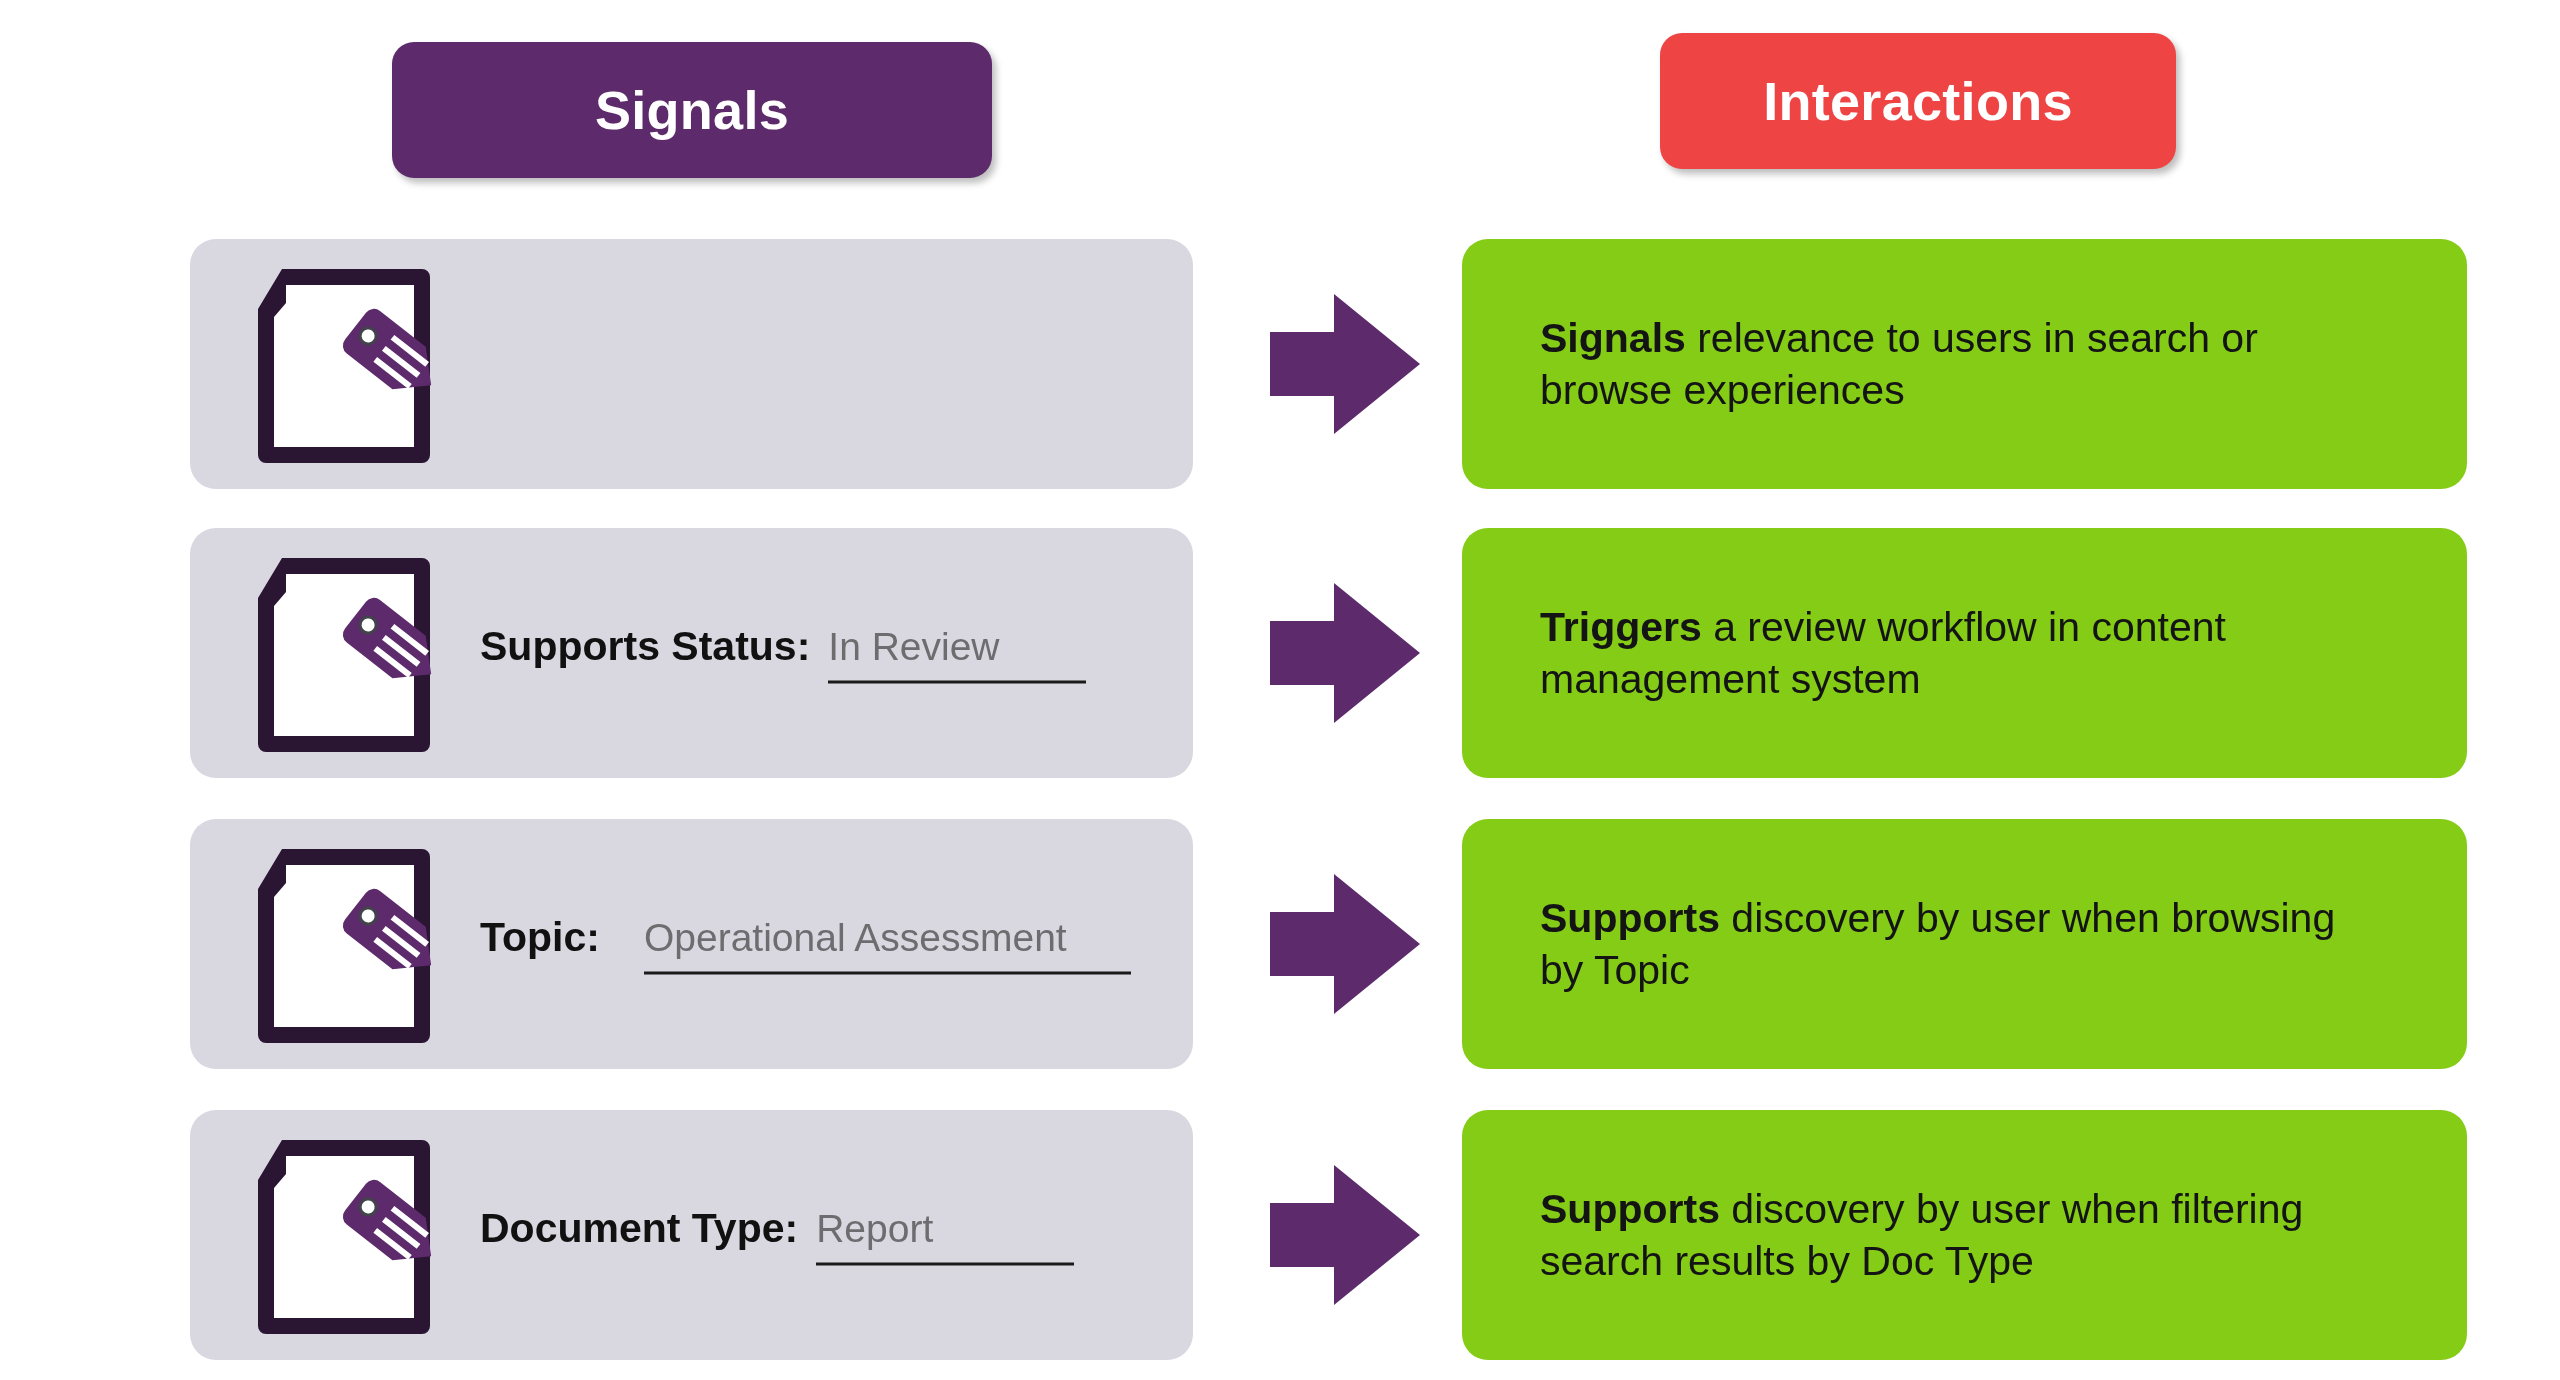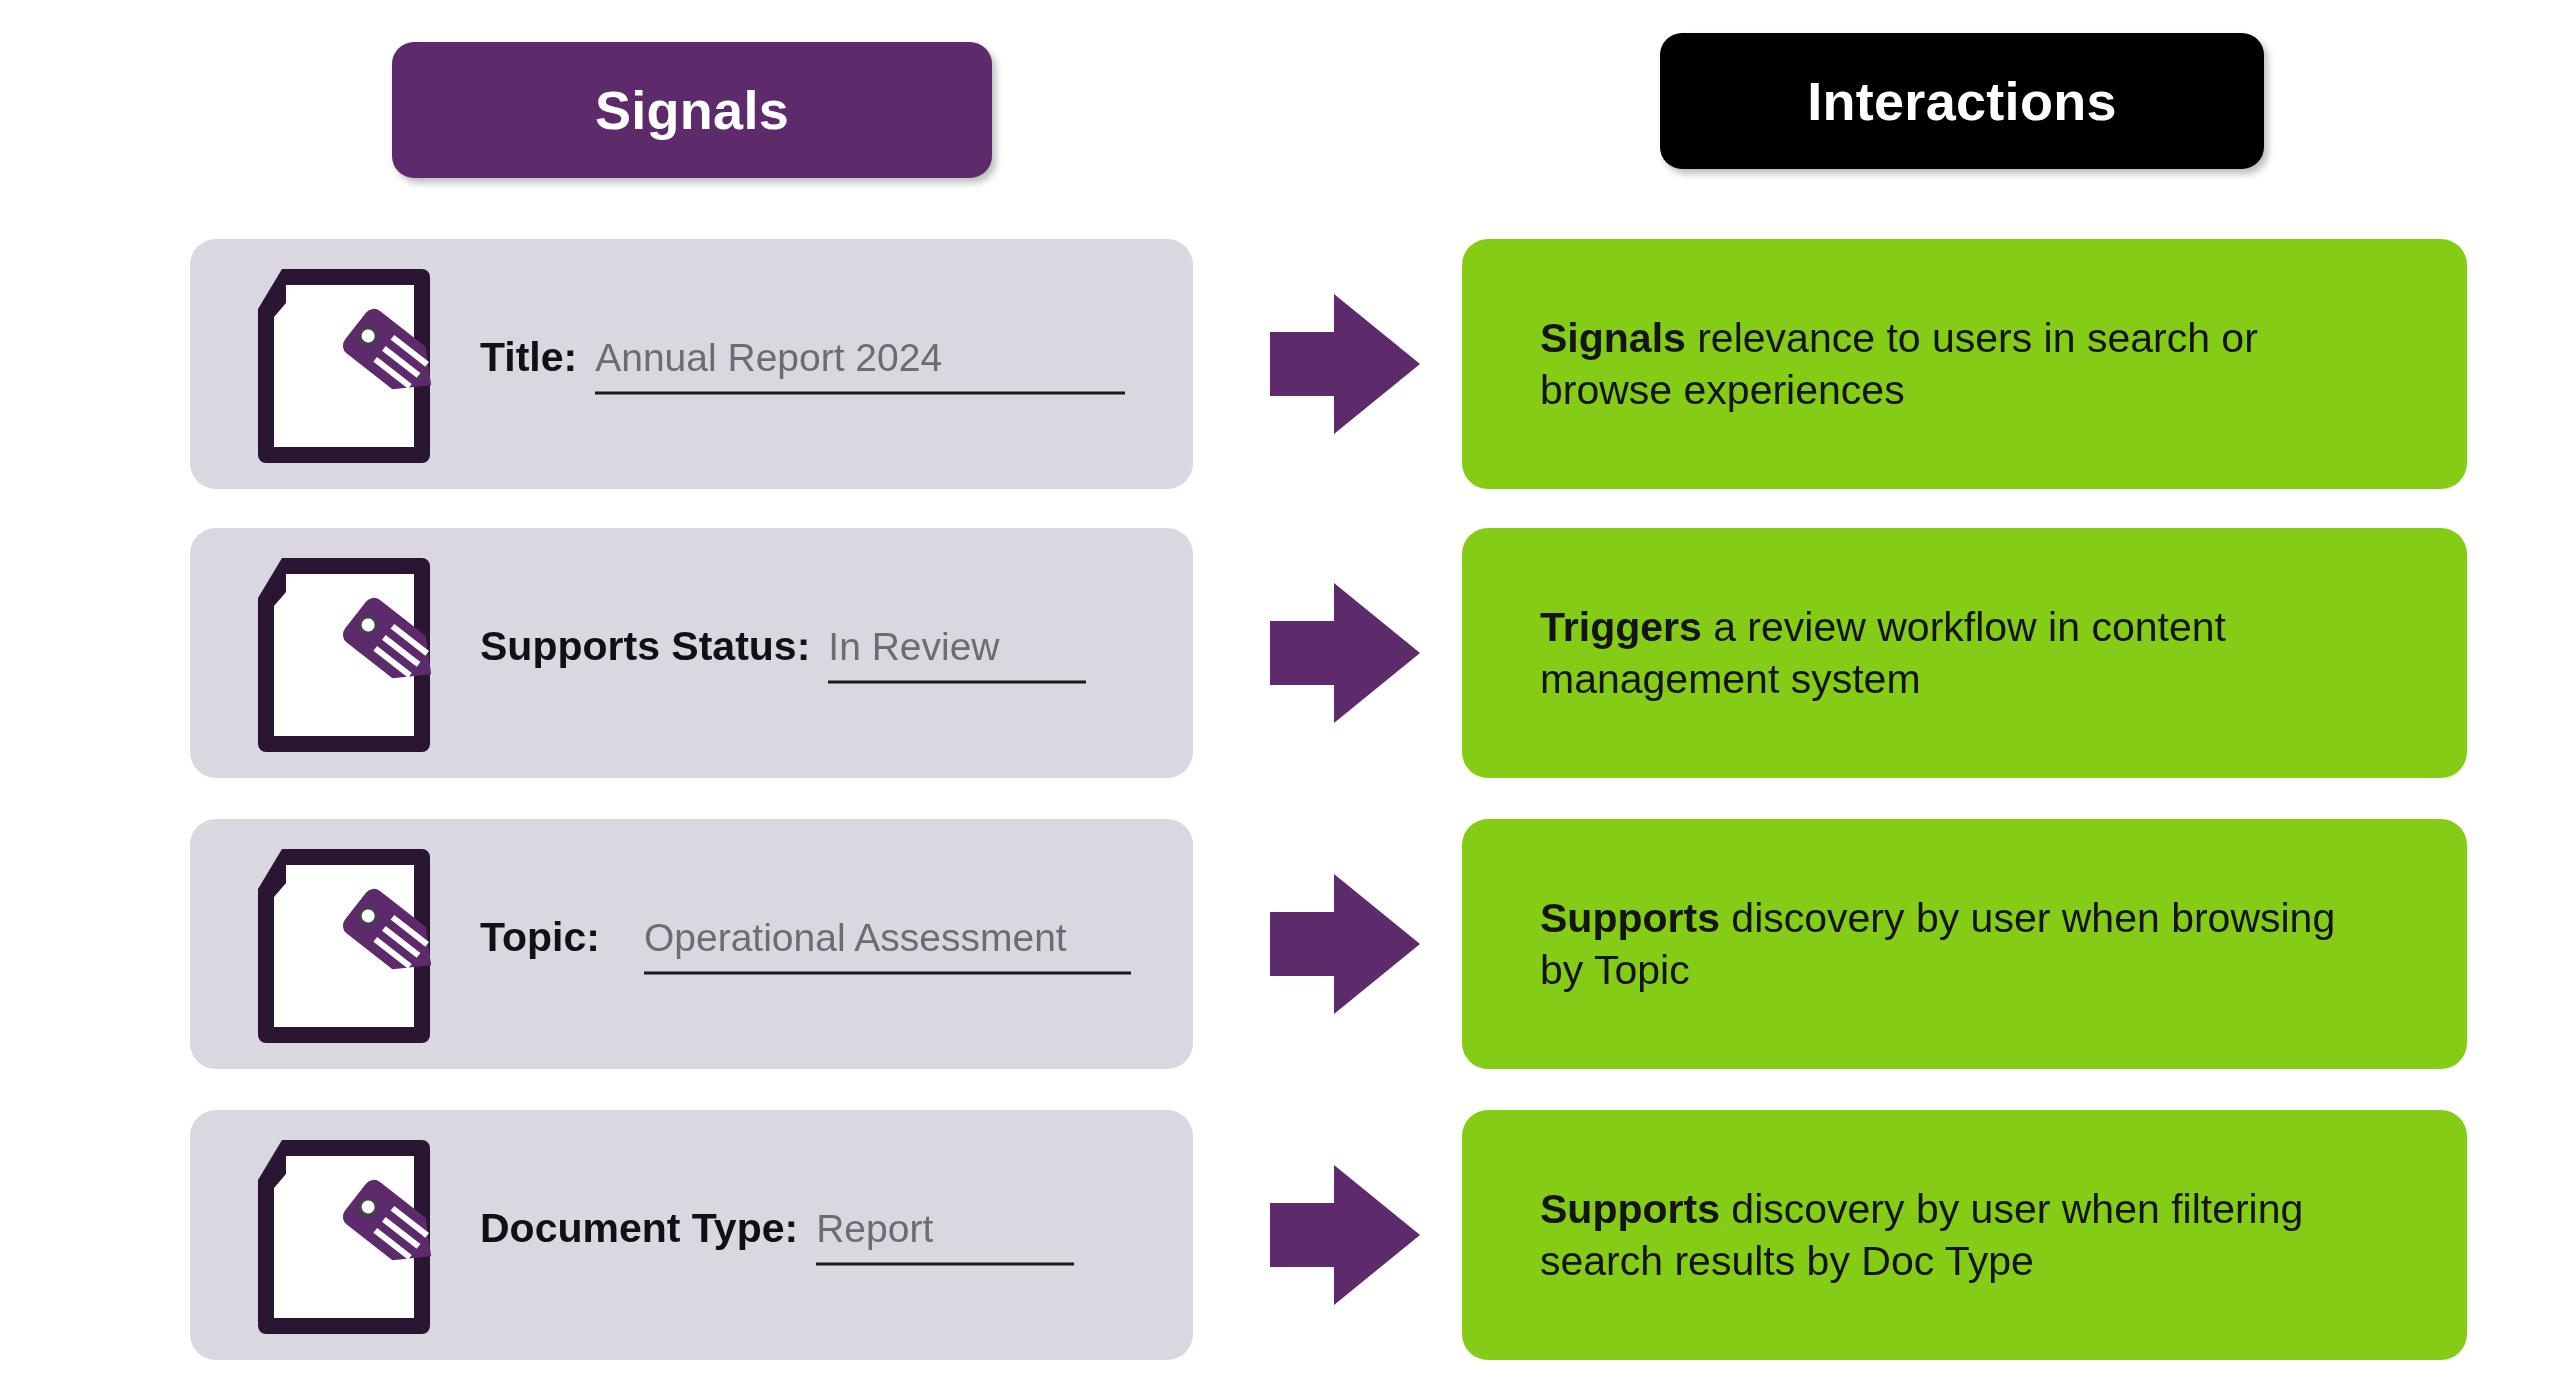--- a/index.html
+++ b/index.html
@@ -35,23 +35,23 @@
   .col-header.metadata {
     left: 392px;
     top: 42px;
     width: 600px;
     height: 136px;
     background: #5d2a6b;
   }
   .col-header.interactions {
     left: 1660px;
     top: 33px;
-    width: 604px;
+    width: 516px;
     height: 136px;
-    background: #000000;
+    background: #ef4444;
   }
 
   
   .meta-card {
     position: absolute;
     left: 190px;
     width: 1003px;
     height: 250px;
     background: #d9d8e1;
     border-radius: 26px;
@@ -165,26 +165,20 @@
                  M34 26 L34 44 L22 58 L22 188 L162 188 L162 26 Z" fill="#2a1533"></path>
         <g transform="translate(128,52) rotate(38)">
           <path d="M0 0 L58 0 L86 27 L58 54 L0 54 A10 10 0 0 1 -10 44 L-10 10 A10 10 0 0 1 0 0 Z" fill="#5d2a6b"></path>
           <circle cx="6" cy="27" r="8" fill="#ffffff" stroke="#41454a" stroke-width="3"></circle>
           <rect x="26" y="10" width="44" height="6" fill="#ffffff"></rect>
           <rect x="26" y="24" width="44" height="6" fill="#ffffff"></rect>
           <rect x="26" y="38" width="44" height="6" fill="#ffffff"></rect>
         </g>
       </svg>
     </div>
-    <div class="meta-field">
-      <span class="meta-label">Title:</span>
-      <span class="meta-value-wrap">
-        <span class="meta-value">Annual Report 2024</span>
-      </span>
-    </div>
   </div>
 
   <div class="arrow r0">
     <svg viewBox="0 0 150 140" xmlns="http://www.w3.org/2000/svg">
       <path d="M0 38 L64 38 L64 0 L150 70 L64 140 L64 102 L0 102 Z" fill="#5d2a6b"></path>
     </svg>
   </div>
 
   <div class="inter-card r0">
     <div class="inter-text">

